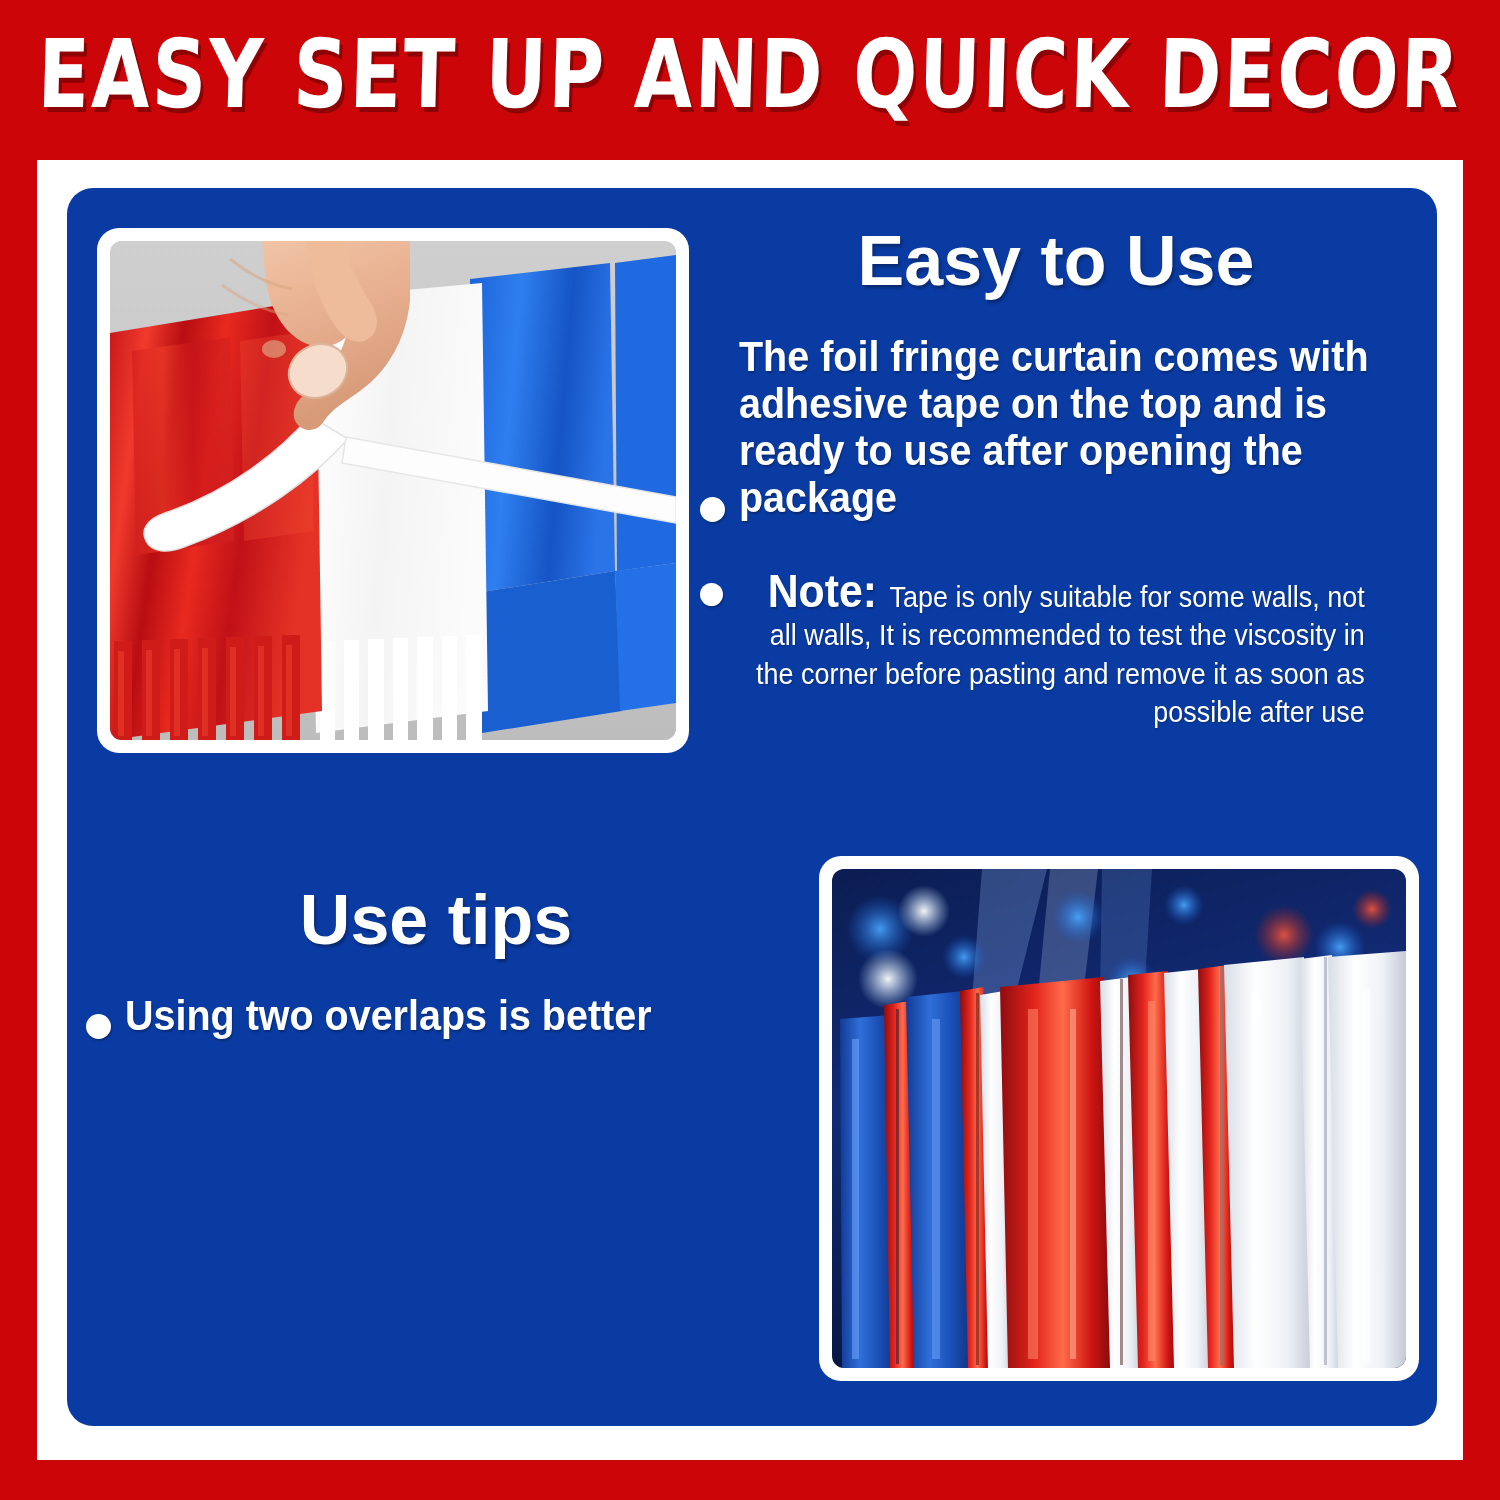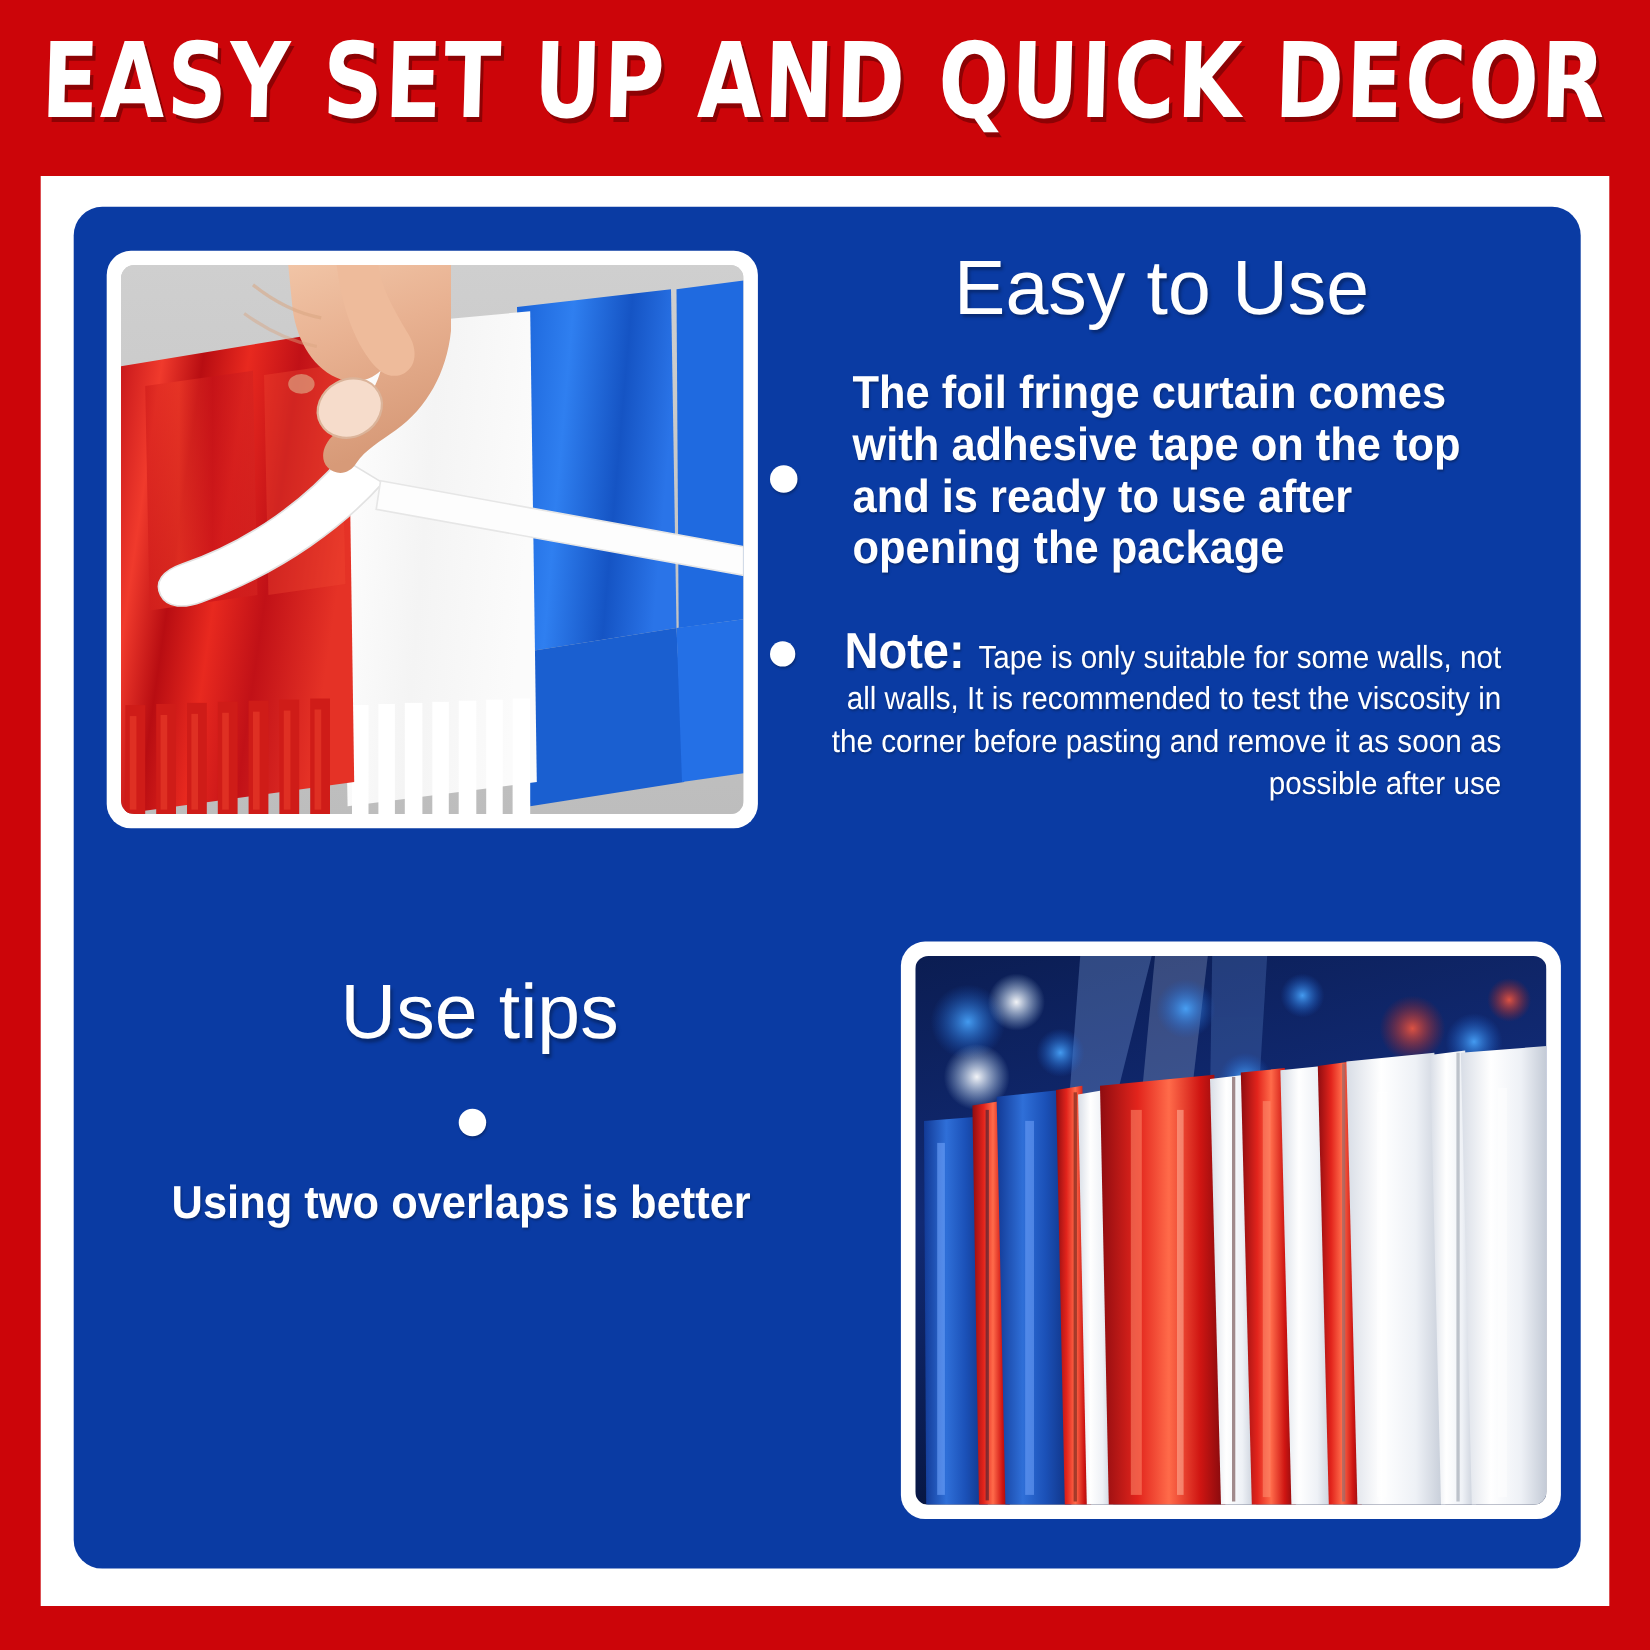--- a/index.html
+++ b/index.html
@@ -61,30 +61,30 @@
   .col-right{
     position:absolute;left:700px;top:226px;width:712px;
   }
   .col-left{
     position:absolute;left:86px;top:885px;width:700px;
   }
 
   .sec-heading{
     color:#ffffff;
     font-family:"Liberation Sans", sans-serif;
-    font-weight:normal;
+    font-weight:bold;
     font-size:70px;
     line-height:1.02;
     text-shadow:2px 3px 3px rgba(0,0,0,.30);
     margin:0 0 36px 0;
   }
   .sec-heading.center{text-align:center;}
 
   .bullet-row{
-    display:flex;align-items:center;margin-bottom:26px;gap:36px;
+    display:flex;align-items:flex-end;margin-bottom:26px;
   }
   .dot{
     flex:0 0 auto;
     width:25px;height:25px;border-radius:50%;
     background:#ffffff;margin-top:16px;margin-right:14px;
     box-shadow:1px 2px 2px rgba(0,0,0,.25);
   }
   .dot.small{width:23px;height:23px;margin-top:15px;}
   .bullet-text{
     color:#ffffff;
@@ -353,20 +353,20 @@
         <span class="note-text" style="display: inline; vertical-align: baseline;">Tape is only suitable for some walls, not all walls, It is recommended to test the viscosity in the corner before pasting and remove it as soon as possible after use</span></span>
 
       </span>
     </div>
   </div>
 
   <div class="col-left">
     <h2 class="sec-heading center">Use tips</h2>
 
 
-    <div class="bullet-row" style="margin-top:34px;flex-direction:column;">
+    <div class="bullet-row" style="margin-top:34px;">
       <span class="dot"></span>
       <span class="bullet-text one-line">Using two overlaps is better</span>
     </div>
 
   </div>
 
 </div>
 
 </body></html>

